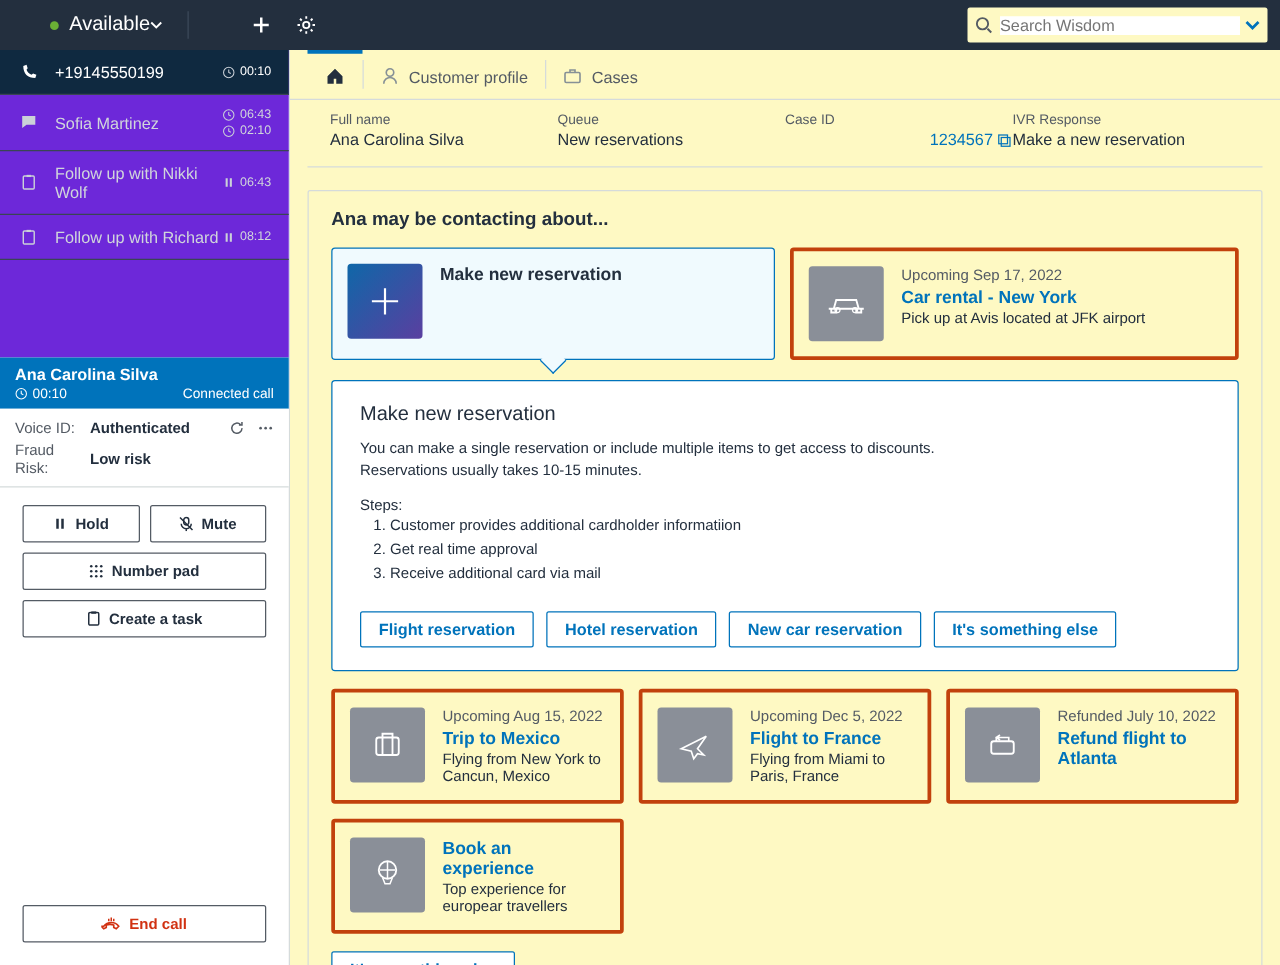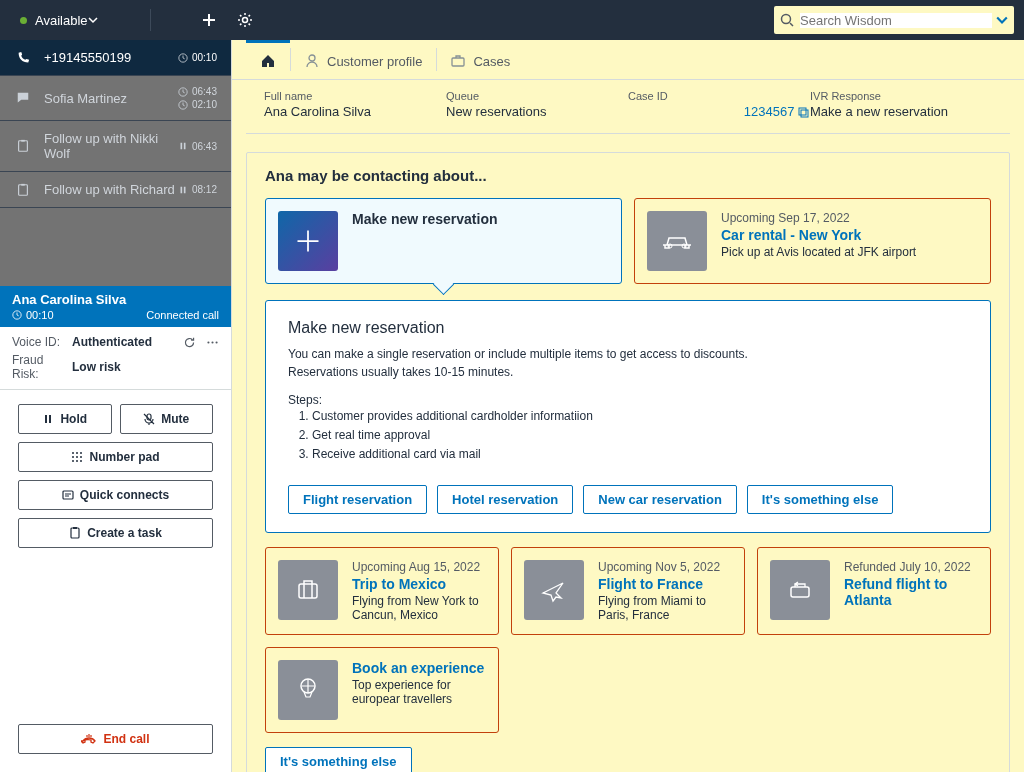--- a/index.html
+++ b/index.html
@@ -1,29 +1,29 @@
 <!DOCTYPE html>
 <html><head>
 <meta charset="utf-8">
 <style>
 * { box-sizing: border-box; margin: 0; padding: 0; }
 body { font-family: -apple-system, BlinkMacSystemFont, "Segoe UI", Arial, sans-serif; font-size: 13px; color: #232f3e; background: #fff; width:1024px; height:772px; overflow:hidden; }
 .topbar { background:#232f3e; height:40px; display:flex; align-items:center; padding:0 10px; }
-.status-dropdown { display:flex; align-items:center; color:#fff; font-size:13px; cursor:pointer; padding:0 10px; width:130px; justify-content:flex-start;}
+.status-dropdown { display:flex; align-items:center; color:#fff; font-size:16px; cursor:pointer; padding:0 10px; width:130px; justify-content:flex-end;}
 .status-dropdown .dot{width:7px;height:7px;border-radius:50%;background:#6aaf35;margin-right:8px;}
 .topbar-icons{display:flex;align-items:center;margin-left:30px;}
 .topbar-icons .icon-btn{color:#fff;margin:0 10px;cursor:pointer;}
 .vr{width:1px;height:22px;background:#3d4a5a;margin:0 10px;}
 .search-box{margin-left:auto;background:#fef9c3;border-radius:2px;display:flex;align-items:center;width:240px;height:28px;padding:0 6px;}
 .search-box input{border:none;outline:none;flex:1;font-size:13px;color:#555;}
 .search-box .search-icon{color:#545b64;margin-right:6px;}
 .search-box .chev{color:#0073bb;margin-left:4px;}
 .layout{display:flex;height:732px;}
 .sidebar{width:232px;background:#fff;border-right:1px solid #d5dbdb;display:flex;flex-direction:column;}
-.contacts{background:#737373;}
+.contacts{background:#6d28d9;}
 .contact-row{display:flex;align-items:center;padding:10px 14px;color:#d0d5db;border-bottom:1px solid #3a4553;cursor:pointer;}
 .contact-row.active{background:#0f2940;color:#fff;}
 .contact-row .ci{width:18px;margin-right:12px;flex-shrink:0;display:flex;justify-content:center;}
 .contact-row .name{flex:1;font-size:13px;}
 .contact-row .times{display:flex;flex-direction:column;align-items:flex-end;font-size:10px;gap:2px;}
 .contact-row .times .trow{display:flex;align-items:center;gap:4px;}
 .contacts-fill{height:78px;}
 .caller-bar{background:#0073bb;color:#fff;padding:6px 12px 6px 12px;}
 .caller-bar .cn{font-weight:bold;font-size:13px;}
 .caller-bar .row2{display:flex;justify-content:space-between;align-items:center;font-size:11px;margin-top:2px;}
@@ -46,21 +46,21 @@
 .tab-sep{width:1px;background:#d5dbdb;margin:8px 0;}
 .info-strip{display:flex;padding:10px 18px 14px;border-bottom:1px solid #d5dbdb;margin:0 14px;}
 .info-col{flex:1;}
 .info-col .label{color:#545b64;font-size:11px;margin-bottom:2px;}
 .info-col .val{font-size:13px;}
 .info-col .val.link{color:#0073bb;cursor:pointer;text-align:right;}
 .content{padding:18px 14px;}
 .panel{border:1px solid #d5dbdb;border-radius:2px;padding:14px 18px 18px;}
 .panel h3{font-size:15px;font-weight:bold;margin-bottom:14px;}
 .cards-row{display:flex;gap:12px;margin-bottom:0;}
-.card{flex:1;border:1px solid #c2410c;border-radius:3px;padding:12px;display:flex;gap:14px;align-items:flex-start;cursor:pointer;}
+.card{flex:1;border:3px solid #c2410c;border-radius:3px;padding:12px;display:flex;gap:14px;align-items:flex-start;cursor:pointer;}
 .card.selected{border:1px solid #0073bb;background:#f0fafe;position:relative;}
 .card.selected::after{content:"";position:absolute;bottom:-9px;left:50%;margin-left:-8px;width:14px;height:14px;background:#f0fafe;border-right:1px solid #0073bb;border-bottom:1px solid #0073bb;transform:rotate(45deg);}
 .card .thumb{width:60px;height:60px;background:#8a8f98;border-radius:3px;display:flex;align-items:center;justify-content:center;color:#fff;flex-shrink:0;}
 .card .thumb.grad{background:linear-gradient(135deg,#0f67a8,#5a3fa0);}
 .card .cmeta .date{color:#545b64;font-size:12px;margin-bottom:2px;}
 .card .cmeta .title{color:#0073bb;font-weight:bold;font-size:14px;margin-bottom:2px;}
 .card .cmeta .desc{color:#232f3e;font-size:12px;}
 .card.big .cmeta .title{color:#232f3e;font-size:14px;}
 .detail-box{border:1px solid #0073bb;border-radius:3px;padding:18px 22px;margin-top:16px;background:#fff;}
 .detail-box h4{font-size:16px;font-weight:normal;margin-bottom:8px;}
@@ -274,31 +274,20 @@
                 <circle cx="10" cy="10" r="1" fill="#232f3e"></circle>
               </svg>
             </span>
             <span>Number pad</span>
           </div>
         </div>
       <div class="btn-row">
           <div class="cbtn">
             <span class="ic">
               <svg width="12" height="12" viewBox="0 0 12 12">
-                <rect x="1" y="2" width="10" height="8" rx="1" fill="none" stroke="#232f3e" stroke-width="1.2"></rect>
-                <path d="M3 5h6M3 7h4" stroke="#232f3e" stroke-width="1.2"></path>
-              </svg>
-            </span>
-            <span>Quick connects</span>
-          </div>
-        </div>
-      <div class="btn-row">
-          <div class="cbtn">
-            <span class="ic">
-              <svg width="12" height="12" viewBox="0 0 12 12">
                 <rect x="2" y="1" width="8" height="10" rx="1" fill="none" stroke="#232f3e" stroke-width="1.2"></rect>
                 <rect x="4" y="0" width="4" height="2" fill="#232f3e"></rect>
               </svg>
             </span>
             <span>Create a task</span>
           </div>
         </div>
     </div>
 
     <div class="controls-spacer"></div>
@@ -429,21 +418,21 @@
                 <div class="desc">Flying from New York to Cancun, Mexico</div>
               </div>
           </div>
           <div class="card">
             <div class="thumb">
                 <svg width="30" height="30" viewBox="0 0 30 30">
                   <path d="M4 18l20-10-7 10 5 5-5-1-3 4-2-6-8-2z" fill="none" stroke="#fff" stroke-width="1.3"></path>
                 </svg>
               </div>
             <div class="cmeta">
-                <div class="date">Upcoming Nov 5, 2022</div>
+                <div class="date">Upcoming Dec 5, 2022</div>
                 <div class="title">Flight to France</div>
                 <div class="desc">Flying from Miami to Paris, France</div>
               </div>
           </div>
           <div class="card">
             <div class="thumb">
                 <svg width="30" height="30" viewBox="0 0 30 30">
                   <rect x="6" y="12" width="18" height="10" rx="2" fill="none" stroke="#fff" stroke-width="1.5"></rect>
                   <path d="M10 12V9h10v3M13 7l-3 2 3 2" stroke="#fff" stroke-width="1.3" fill="none"></path>
                 </svg>

